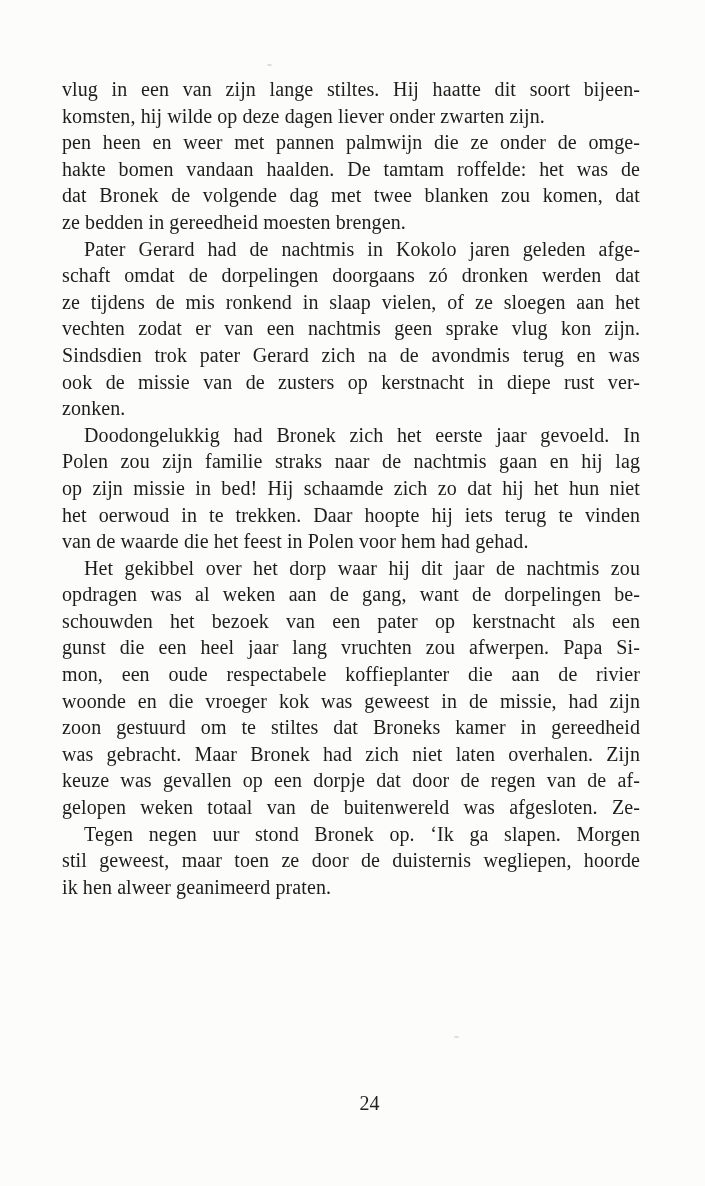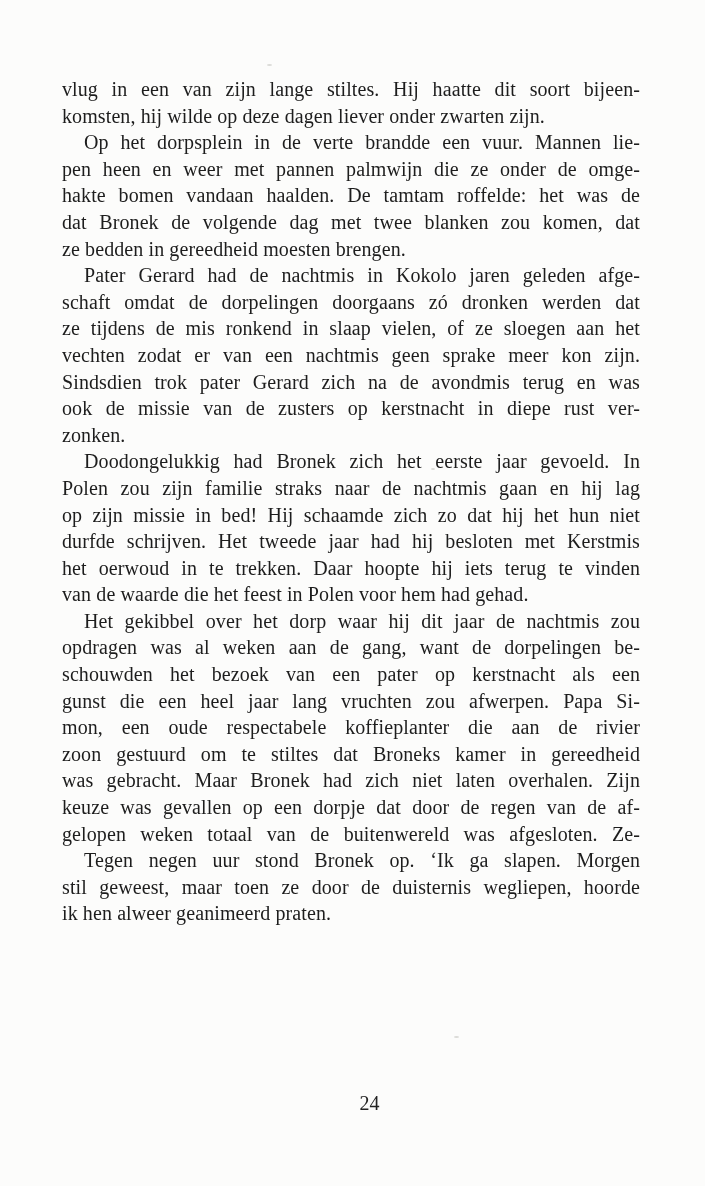--- a/index.html
+++ b/index.html
@@ -60,43 +60,42 @@
   .speck.s2 { left: 431px; top: 468px; width: 4px; height: 2px; }
   .speck.s3 { left: 454px; top: 1036px; width: 5px; height: 2px; }
 </style>
 </head>
 <body>
 
 <div class="page">
   <div class="text-block" id="text-block">
       <div class="line">vlug in een van zijn lange stiltes. Hij haatte dit soort bijeen-</div>
       <div class="line last">komsten, hij wilde op deze dagen liever onder zwarten zijn.</div>
-      <div class="line indent">Op het dorpsplein in de verte brandde een vuur. Mannen lie-</div>
       <div class="line">pen heen en weer met pannen palmwijn die ze onder de omge-</div>
       <div class="line">hakte bomen vandaan haalden. De tamtam roffelde: het was de</div>
       <div class="line">dat Bronek de volgende dag met twee blanken zou komen, dat</div>
       <div class="line last">ze bedden in gereedheid moesten brengen.</div>
       <div class="line indent">Pater Gerard had de nachtmis in Kokolo jaren geleden afge-</div>
       <div class="line">schaft omdat de dorpelingen doorgaans zó dronken werden dat</div>
       <div class="line">ze tijdens de mis ronkend in slaap vielen, of ze sloegen aan het</div>
-      <div class="line">vechten zodat er van een nachtmis geen sprake meer kon zijn.</div>
+      <div class="line">vechten zodat er van een nachtmis geen sprake vlug kon zijn.</div>
       <div class="line">Sindsdien trok pater Gerard zich na de avondmis terug en was</div>
       <div class="line">ook de missie van de zusters op kerstnacht in diepe rust ver-</div>
       <div class="line last">zonken.</div>
       <div class="line indent">Doodongelukkig had Bronek zich het eerste jaar gevoeld. In</div>
       <div class="line">Polen zou zijn familie straks naar de nachtmis gaan en hij lag</div>
       <div class="line">op zijn missie in bed! Hij schaamde zich zo dat hij het hun niet</div>
-      <div class="line">durfde schrijven. Het tweede jaar had hij besloten met Kerstmis</div>
       <div class="line">het oerwoud in te trekken. Daar hoopte hij iets terug te vinden</div>
       <div class="line last">van de waarde die het feest in Polen voor hem had gehad.</div>
       <div class="line indent">Het gekibbel over het dorp waar hij dit jaar de nachtmis zou</div>
       <div class="line">opdragen was al weken aan de gang, want de dorpelingen be-</div>
       <div class="line">schouwden het bezoek van een pater op kerstnacht als een</div>
       <div class="line">gunst die een heel jaar lang vruchten zou afwerpen. Papa Si-</div>
       <div class="line">mon, een oude respectabele koffieplanter die aan de rivier</div>
+      <div class="line">woonde en die vroeger kok was geweest in de missie, had zijn</div>
       <div class="line">zoon gestuurd om te stiltes dat Broneks kamer in gereedheid</div>
       <div class="line">was gebracht. Maar Bronek had zich niet laten overhalen. Zijn</div>
       <div class="line">keuze was gevallen op een dorpje dat door de regen van de af-</div>
       <div class="line">gelopen weken totaal van de buitenwereld was afgesloten. Ze-</div>
       <div class="line indent">Tegen negen uur stond Bronek op. ‘Ik ga slapen. Morgen</div>
       <div class="line">stil geweest, maar toen ze door de duisternis wegliepen, hoorde</div>
       <div class="line last">ik hen alweer geanimeerd praten.</div>
     </div>
   <div class="folio">24</div>
   <div class="speck s1"></div>

